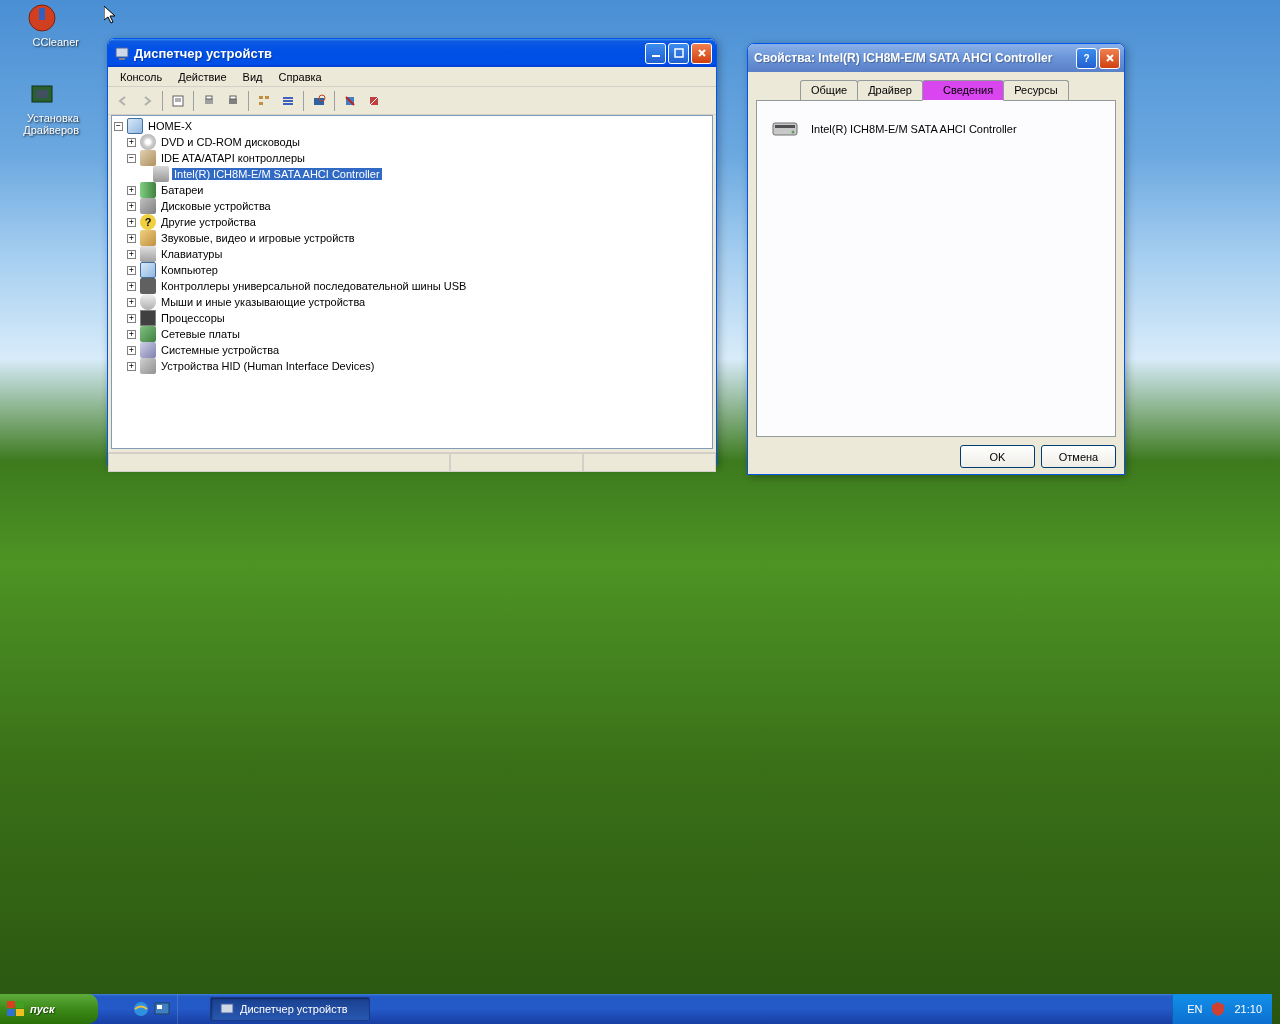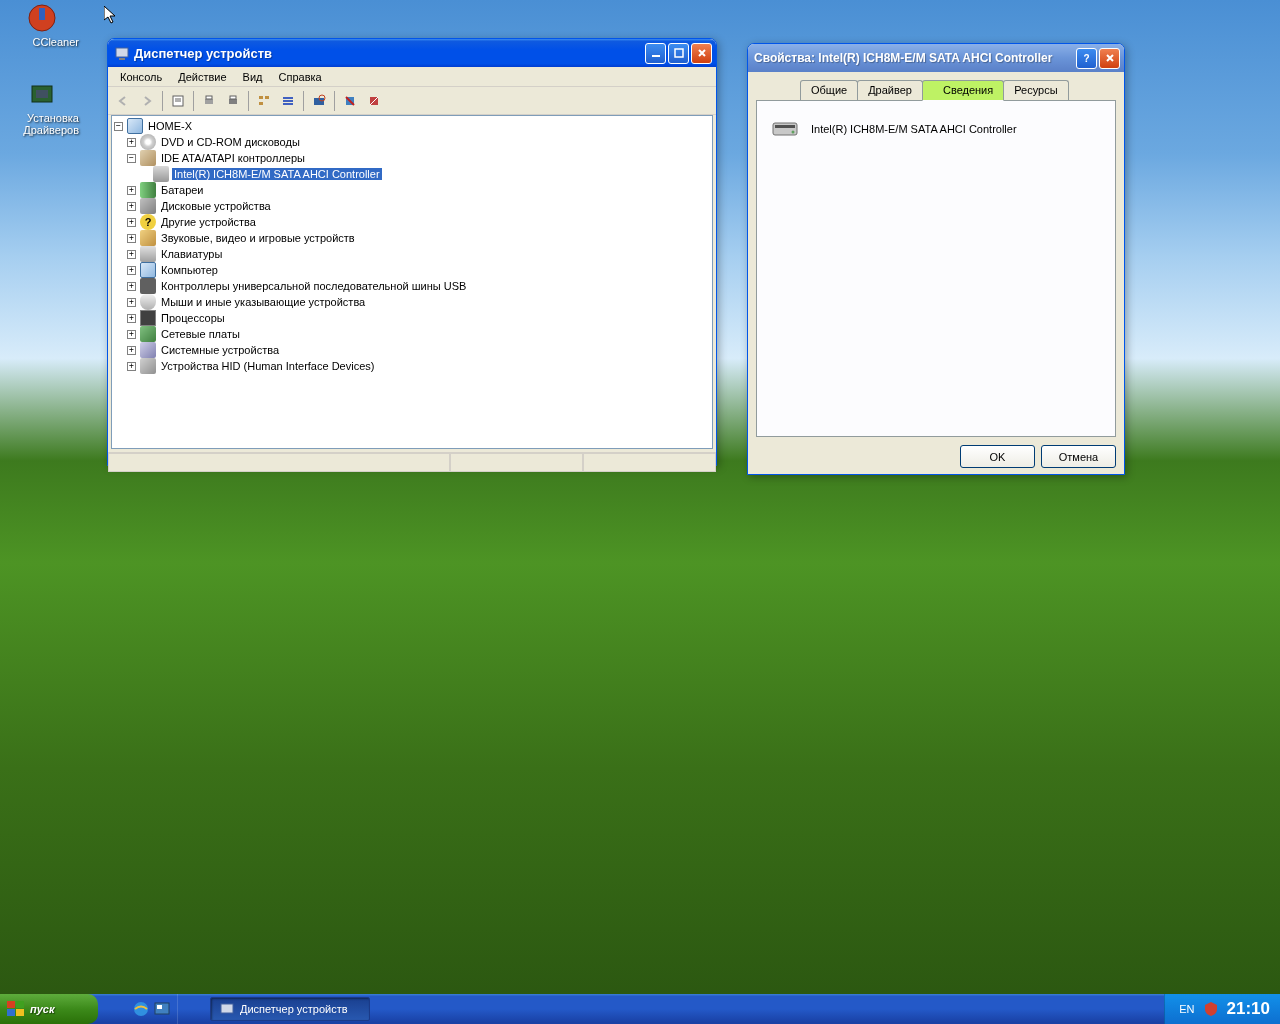--- a/index.html
+++ b/index.html
@@ -45,43 +45,43 @@
 .tree-spacer { width: 13px; display: inline-block; }
 .tree-icon { width: 16px; height: 16px; margin-right: 3px; display: inline-flex; align-items: center; justify-content: center; }
 .tree-label { padding: 0 2px; }
 .tree-label.selected { background: #316ac5; color: #fff; }
 
 
 .props-window { left: 747px; top: 43px; width: 378px; height: 432px; }
 .props-body { background: #ece9d8; padding: 8px 8px 6px 8px; height: calc(100% - 28px); display: flex; flex-direction: column; }
 .tabs { display: flex; position: relative; z-index: 2; margin-left: 44px; }
 .tab { padding: 3px 10px; background: #ece9d8; border: 1px solid #919b9c; border-bottom: none; border-radius: 3px 3px 0 0; margin-right: -1px; cursor: pointer; position: relative; }
-.tab.active { background: #bef264; padding-bottom: 4px; margin-bottom: -1px; z-index: 3; border-bottom: 1px solid #fcfcfe; padding-left: 20px; }
+.tab.active { background: #d946ef; padding-bottom: 4px; margin-bottom: -1px; z-index: 3; border-bottom: 1px solid #fcfcfe; padding-left: 20px; }
 .tab-content { flex: 1; background: #fcfcfe; border: 1px solid #919b9c; padding: 12px; display: flex; flex-direction: column; }
 .device-header { display: flex; align-items: center; margin-bottom: 14px; }
 .device-header .dev-icon { width: 32px; height: 32px; margin-right: 10px; }
 .dropdown { width: 100%; height: 21px; border: 1px solid #7f9db9; background: #fff; display: flex; align-items: center; padding: 0 4px; cursor: pointer; margin-bottom: 8px; }
 .dropdown .dd-text { flex: 1; }
 .dropdown .dd-arrow { width: 15px; height: 17px; background: linear-gradient(to bottom, #cfe4fd, #abd1fb); border: 1px solid #7f9db9; display: flex; align-items: center; justify-content: center; font-size: 8px; }
 .value-box { flex: 1; border: 1px solid #7f9db9; background: #fff; padding: 4px 6px; }
 .dialog-buttons { display: flex; justify-content: flex-end; gap: 6px; margin-top: 8px; }
 .dlg-btn { width: 75px; height: 23px; border: 1px solid #003c74; background: linear-gradient(to bottom, #fff, #eeede5); border-radius: 3px; cursor: pointer; font-size: 11px; }
 
 
-.taskbar { position: absolute; bottom: 0; left: 0; right: 0; height: 30px; background: linear-gradient(to bottom, #3a81d8 0%, #2459c8 8%, #2459c8 50%, #1941a5 95%, #1941a5 100%); display: flex; align-items: stretch; gap: 28px; }
+.taskbar { position: absolute; bottom: 0; left: 0; right: 8px; height: 30px; background: linear-gradient(to bottom, #3a81d8 0%, #2459c8 8%, #2459c8 50%, #1941a5 95%, #1941a5 100%); display: flex; align-items: stretch; gap: 28px; }
 .start-btn { width: 98px; background: linear-gradient(to bottom, #5eac3c 0%, #3c8a1a 50%, #2a7008 100%); border-radius: 0 10px 10px 0; display: flex; align-items: center; padding: 0 12px 0 6px; color: #fff; font-weight: bold; font-style: italic; font-size: 17px; cursor: pointer; text-shadow: 1px 1px 1px rgba(0,0,0,0.5); }
 .start-btn .flag { width: 20px; height: 18px; margin-right: 4px; }
 .ql-area { display: flex; align-items: center; padding: 0 6px; gap: 3px; border-right: 1px solid rgba(255,255,255,0.15); }
 .ql-icon { width: 18px; height: 18px; cursor: pointer; }
 .task-area { flex: 1; display: flex; align-items: center; padding: 2px 4px; gap: 2px; }
 .task-btn { height: 24px; min-width: 160px; background: linear-gradient(to bottom, #3a80d8, #2050b0); border: 1px solid #1a3a88; border-radius: 2px; display: flex; align-items: center; padding: 0 8px; color: #fff; cursor: pointer; gap: 5px; }
 .task-btn.active { background: linear-gradient(to bottom, #1a4090, #2858b0); box-shadow: inset 1px 1px 2px rgba(0,0,0,0.4); }
 .systray { background: linear-gradient(to bottom, #1290e9, #0d6fd0); display: flex; align-items: center; padding: 0 10px 0 14px; gap: 8px; color: #fff; border-left: 1px solid rgba(0,0,0,0.2); }
 .tray-icon { width: 16px; height: 16px; }
-.clock { font-size: 17px; font-weight: bold; }
+.clock { font-size: 11px; }
 
 
 .ico-computer { background: linear-gradient(135deg,#d8e8f8,#90b8e0); border:1px solid #4070a0; border-radius:2px; }
 .ico-cd { background: radial-gradient(circle,#fff 20%,#d0d0d0 40%,#a0a0a0 100%); border-radius:50%; }
 .ico-controller { background: linear-gradient(135deg,#e0d0b0,#b09060); border-radius:2px; }
 .ico-disk { background: linear-gradient(135deg,#c0c0c0,#808080); border-radius:2px; }
 .ico-battery { background: linear-gradient(90deg,#80d080,#408040); border-radius:2px; }
 .ico-sound { background: linear-gradient(135deg,#f0d080,#c09040); border-radius:2px; }
 .ico-keyboard { background: linear-gradient(to bottom,#e0e0e0,#a0a0a0); border-radius:2px; }
 .ico-usb { background: #606060; border-radius:2px; }

